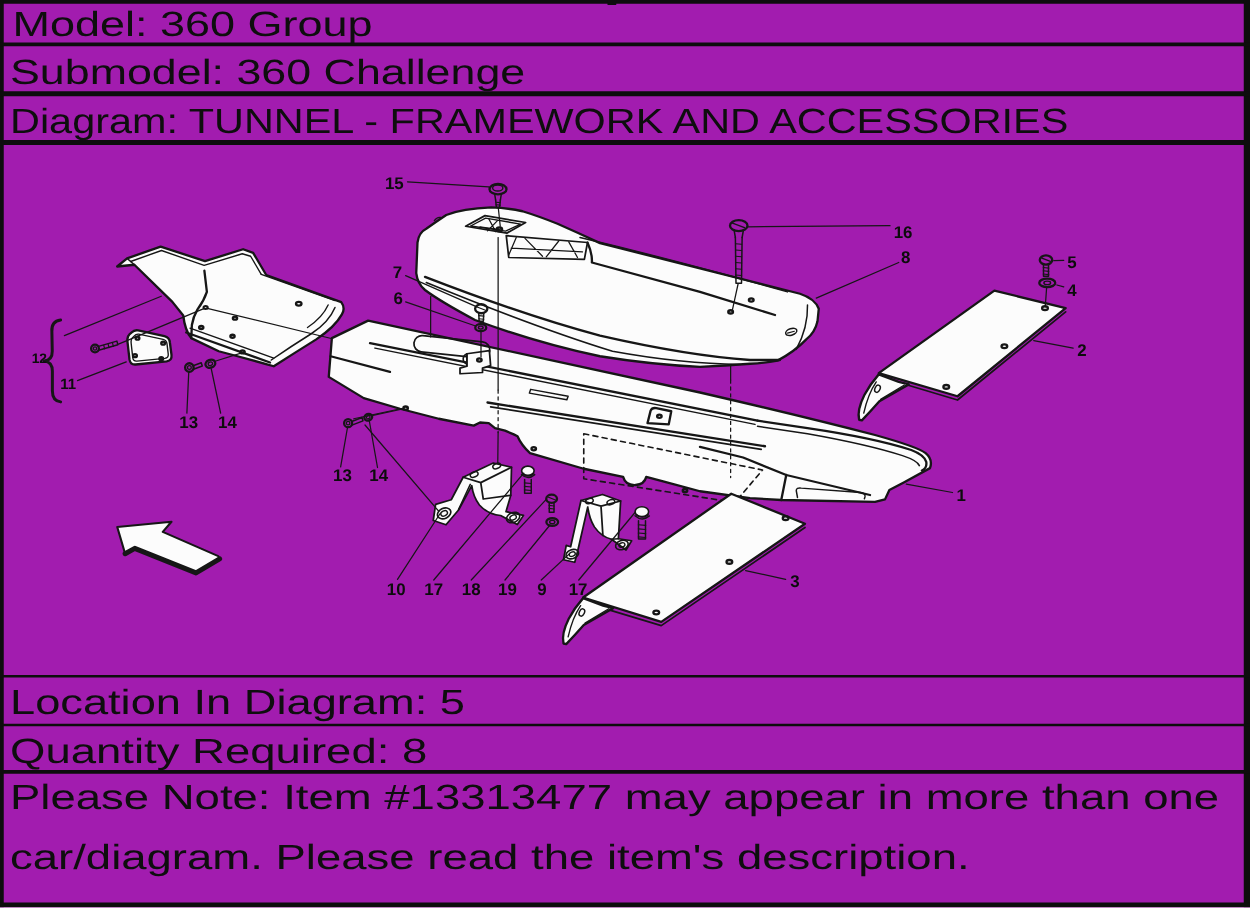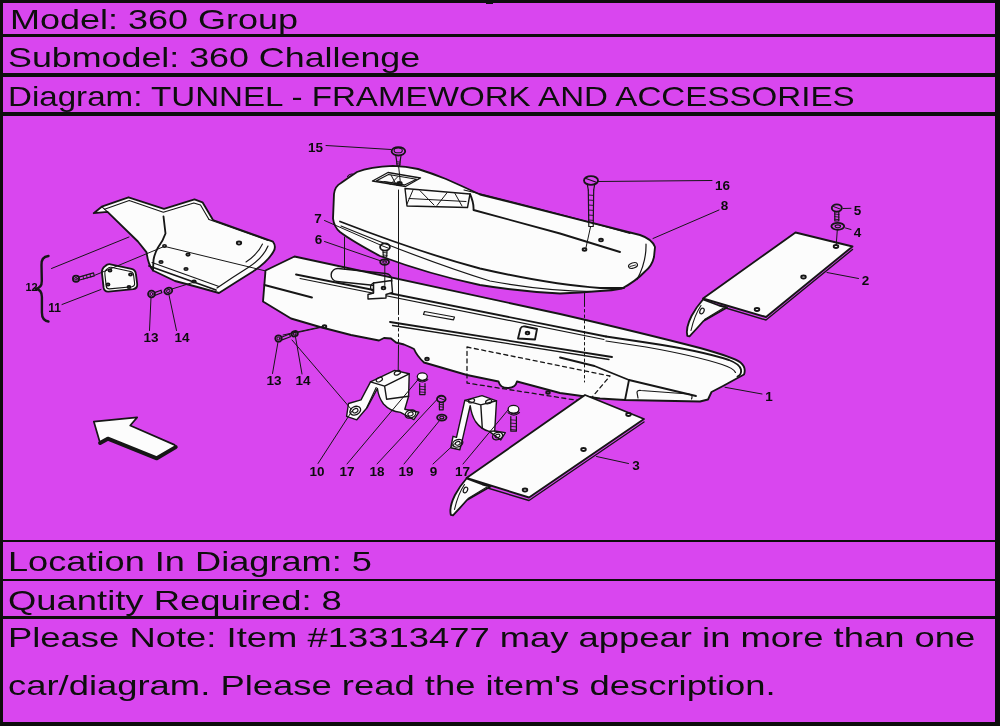--- a/index.html
+++ b/index.html
@@ -1,16 +1,16 @@
 <!DOCTYPE html>
 <html><head>
 <meta charset="utf-8">
 <style>
   html,body{margin:0;padding:0;background:#fff;}
-  #page{position:relative;width:1000px;height:726px;background:#d946ef;overflow:hidden;
+  #page{position:relative;width:1000px;height:726px;background:#a21caf;overflow:hidden;
         font-family:"Liberation Sans",sans-serif;color:#0c0c0c;}
   .sep{position:absolute;left:0;width:1000px;background:#0d0d0d;}
   .vline{position:absolute;top:0;height:726px;background:#0d0d0d;}
   .txt{position:absolute;white-space:nowrap;font-size:28px;line-height:28px;
        transform-origin:0 50%;color:#0e0e0e;}
 </style>
 </head>
 <body>
 <div id="page">
 

